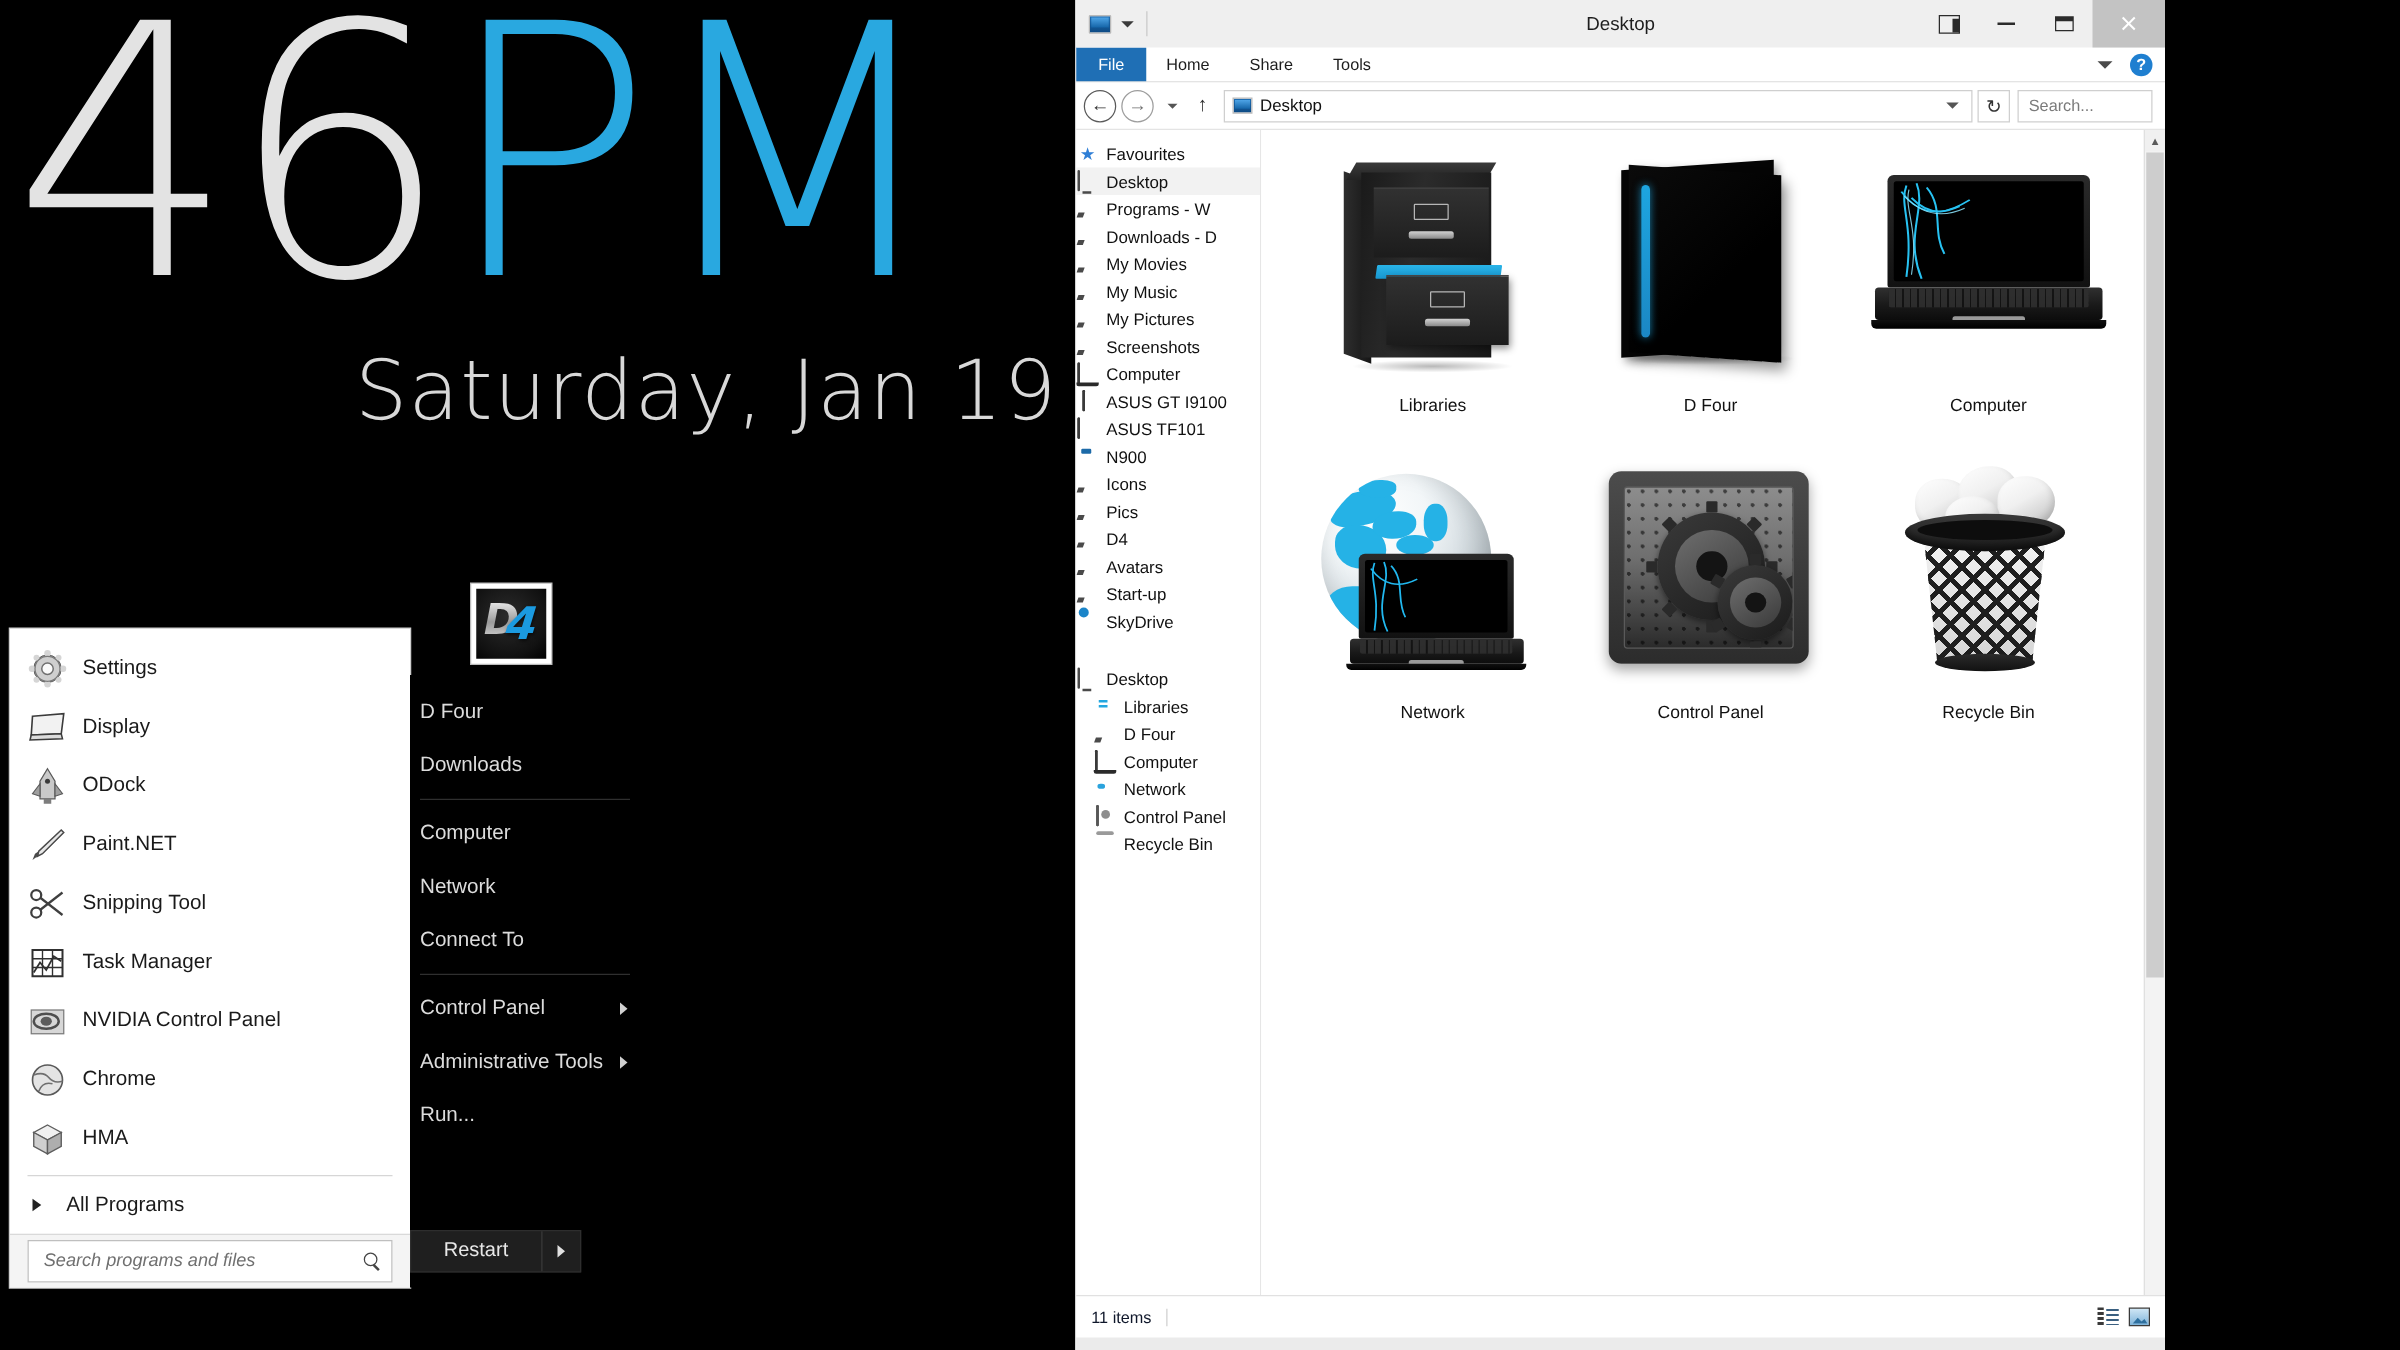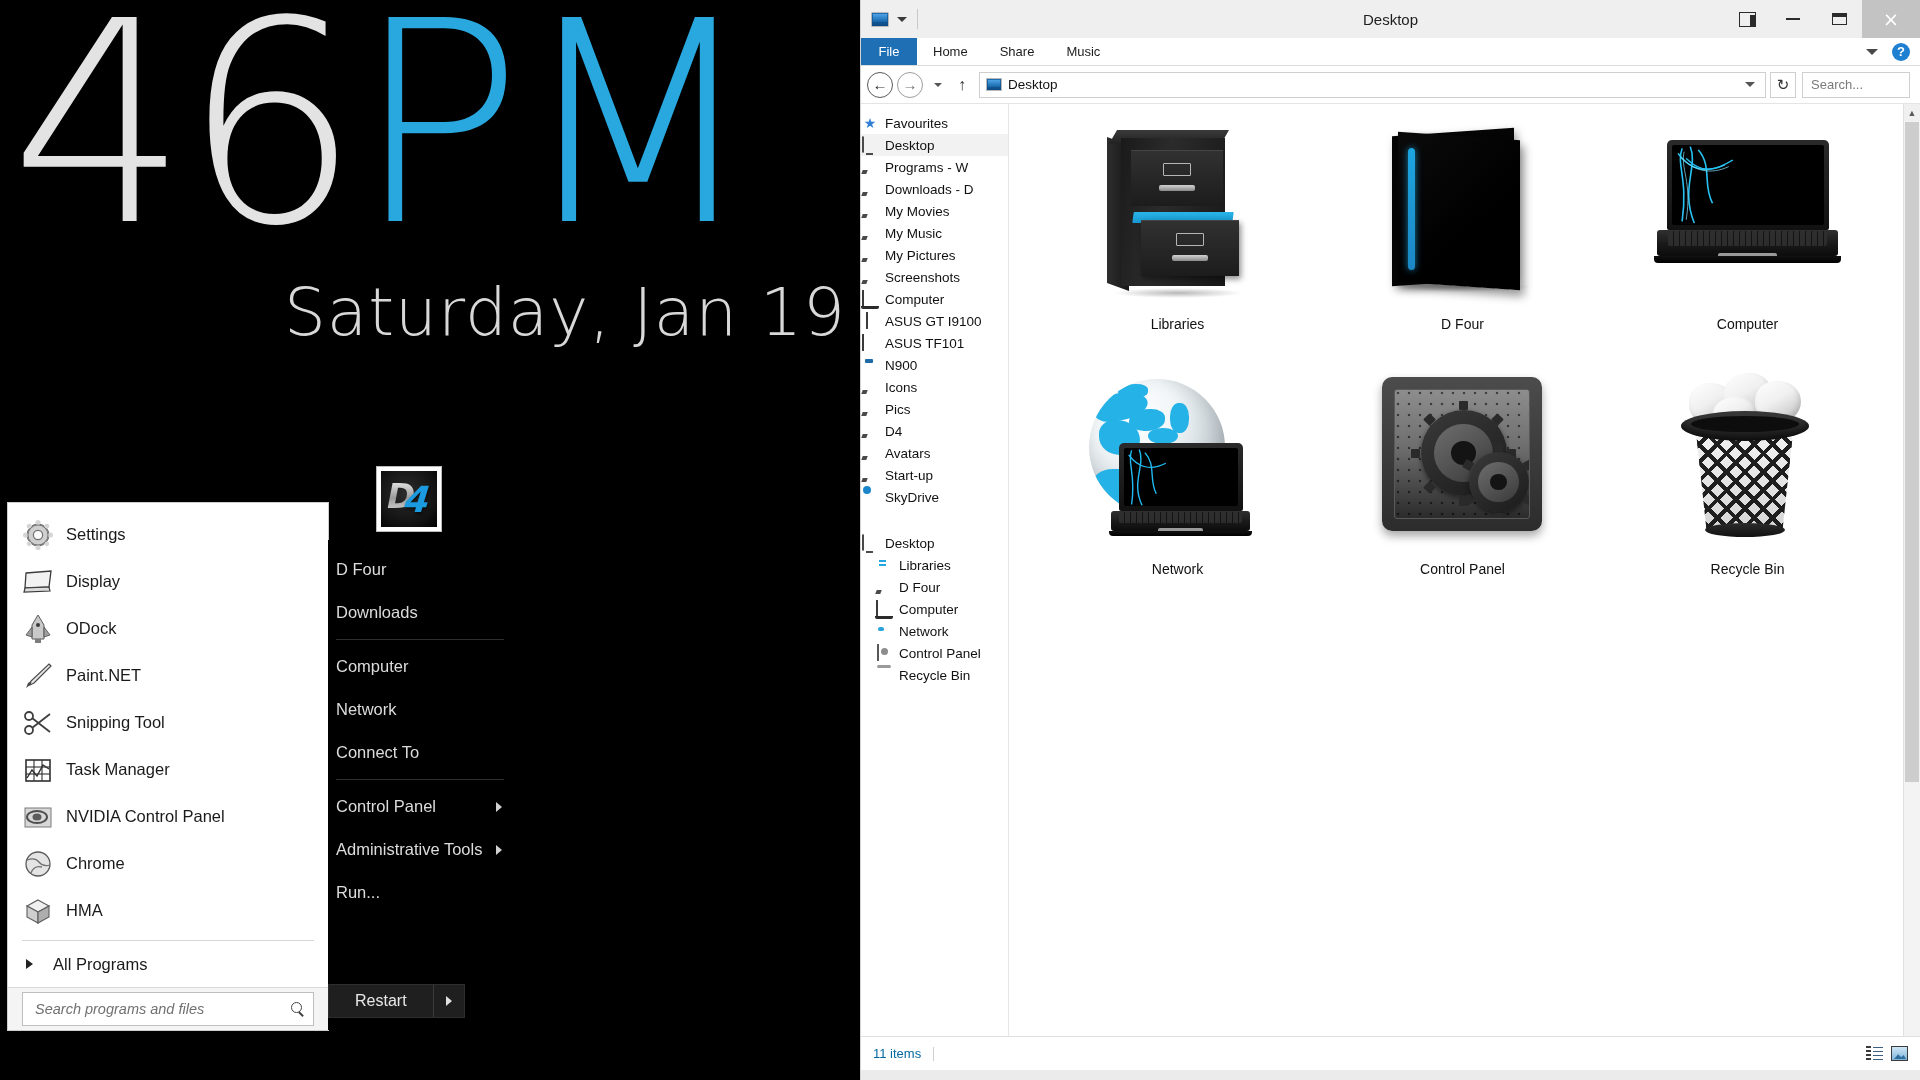--- a/index.html
+++ b/index.html
@@ -163,21 +163,21 @@
   }
   .restart-caret i {
     width: 0; height: 0; display: block;
     border-left: 6px solid #e0e0e0; border-top: 5px solid transparent;
     border-bottom: 5px solid transparent;
   }
 
   
   .explorer {
     position: absolute; left: 860px; top: 0;
-    width: 1060px; height: 1080px;
+    width: 872px; height: 1080px;
     background: #fff;
     border-left: 1px solid #d4d4d4;
     display: flex; flex-direction: column;
   }
   .titlebar {
     height: 38px; background: #efefef; display: flex; align-items: center;
     flex: 0 0 38px; position: relative;
   }
   .tb-icon {
     width: 18px; height: 15px; margin-left: 10px; position: relative;
@@ -577,21 +577,21 @@
   }
   .vs-thumb {
     position: absolute; left: 1px; right: 1px; top: 18px; height: 660px;
     background: #cdcdcd;
   }
 
   .statusbar {
     height: 34px; flex: 0 0 34px; border-top: 1px solid #e1e1e1;
     background: #fff; display: flex; align-items: center; padding: 0 12px;
   }
-  .sb-text { font-size: 13px; color: #0369a1; }
+  .sb-text { font-size: 13px; color: #0f172a; }
   .sb-div { width: 1px; height: 14px; background: #cfcfcf; margin-left: 12px; }
   .sb-views { margin-left: auto; display: flex; align-items: center; gap: 8px; }
   .vw-details { width: 17px; height: 15px; position: relative; }
   .vw-details::before {
     content:""; position:absolute; left:0; top:0; width:5px; height:15px;
     background: repeating-linear-gradient(180deg,#3a3a3a 0 2px, #fff 2px 4px);
   }
   .vw-details::after {
     content:""; position:absolute; left:7px; top:1px; width:10px; height:13px;
     background: repeating-linear-gradient(180deg,#3a5f80 0 1.5px, #fff 1.5px 4px);
@@ -826,21 +826,21 @@
       <div class="rb-file">
           <span>File</span>
         </div>
       <div class="rb-tab">
           <span>Home</span>
         </div>
       <div class="rb-tab">
           <span>Share</span>
         </div>
       <div class="rb-tab">
-          <span>Music</span>
+          <span>Tools</span>
         </div>
       <div class="rb-right">
         <span class="rb-chev"></span>
         <span class="rb-help">?</span>
       </div>
     </div>
 
     <div class="addressbar">
       <span class="nav-circ active">
           <span>←</span>

